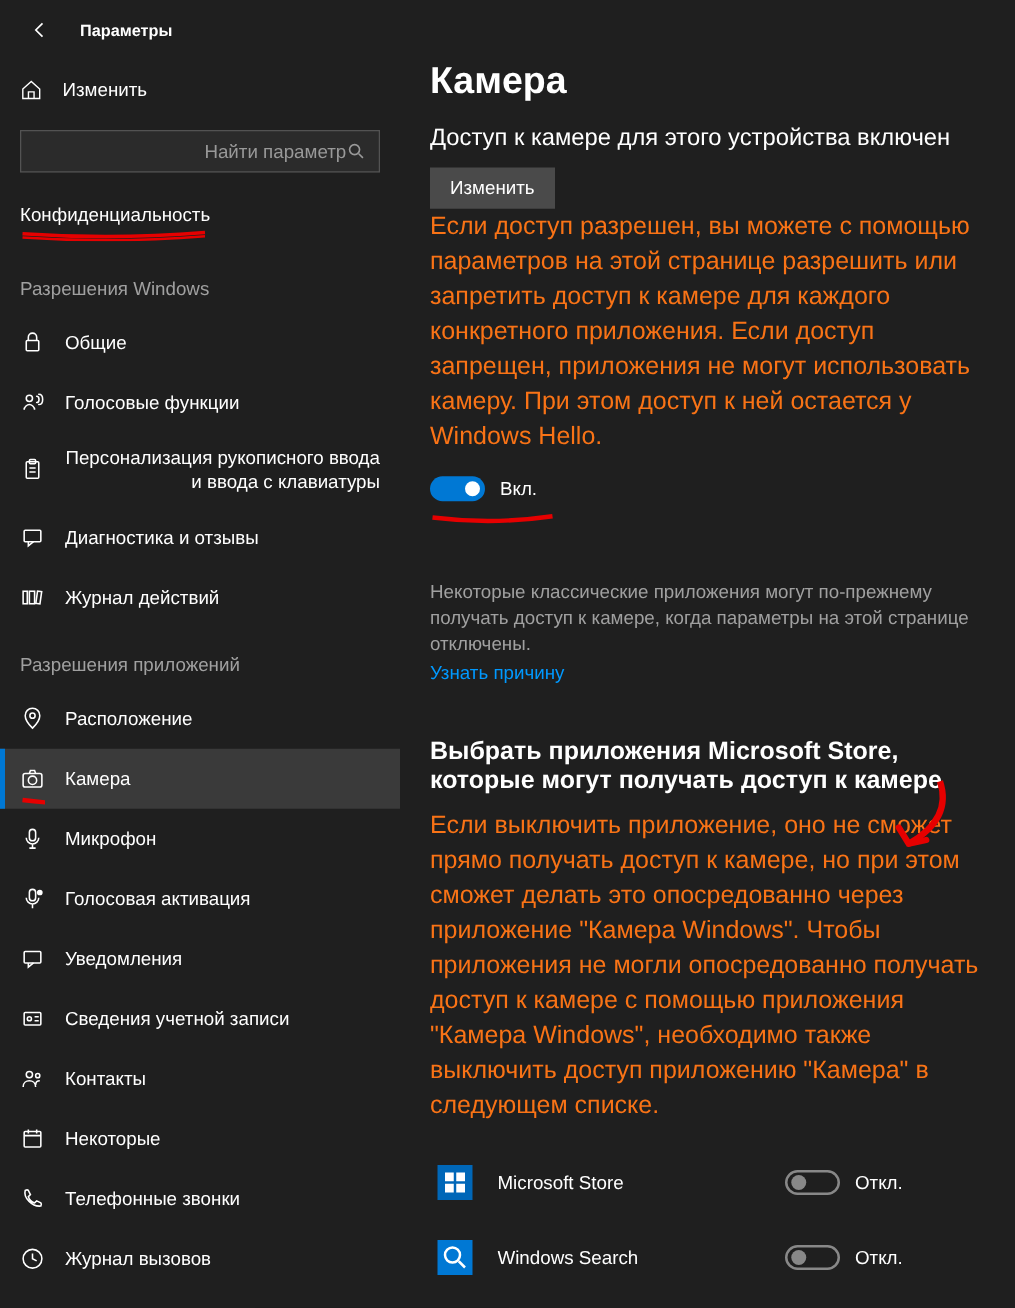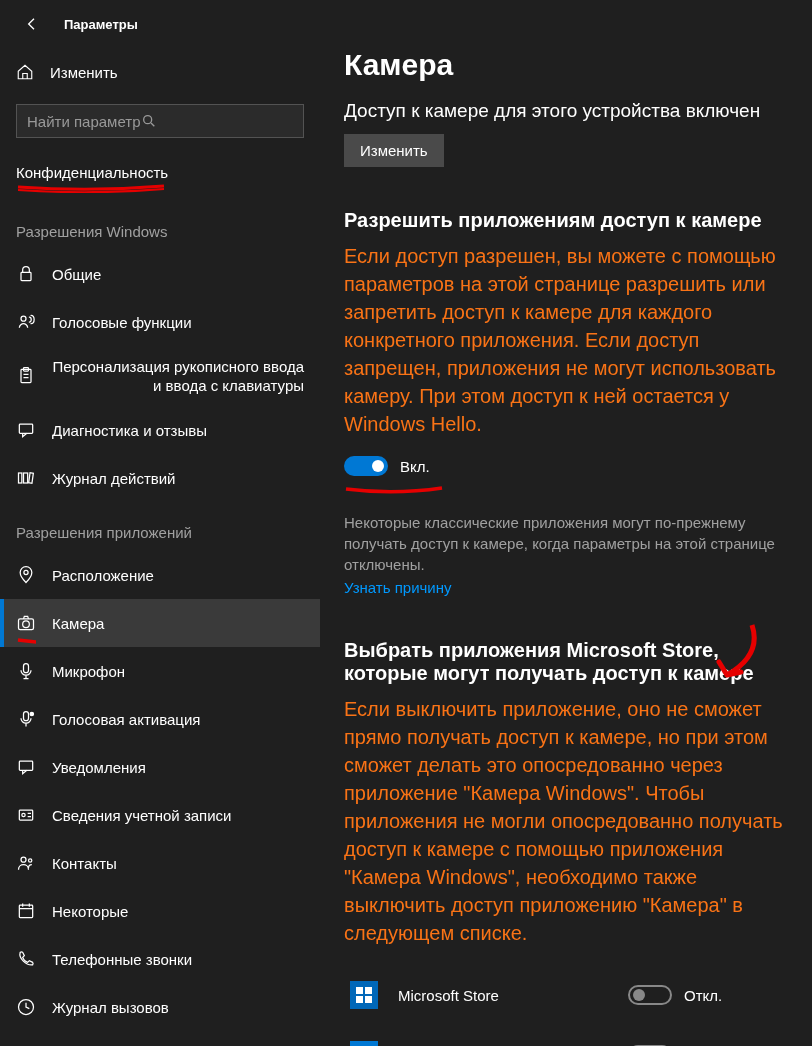--- a/index.html
+++ b/index.html
@@ -52,21 +52,21 @@
 .search-box {
   width: 100%;
   height: 34px;
   background: #2b2b2b;
   border: 1px solid #535353;
   display: flex;
   align-items: center;
   padding: 12px 10px;
   color: #999;
   font-size: 15px;
-  justify-content: flex-start;
+  justify-content: flex-end;
 }
 .search-box .placeholder { color: #999; }
 .section-title {
   font-size: 15px;
   color: #fff;
   padding: 14px 16px 8px 16px;
   position: relative;
 }
 .underline-red {
   display: block;
@@ -160,20 +160,21 @@
 .toggle-label {
   font-size: 15px;
   margin-left: 12px;
 }
 .red-scribble { margin: 2px 0 12px 0; }
 .info-text {
   font-size: 15px;
   color: #a0a0a0;
   line-height: 1.4;
   margin-bottom: 4px;
+  margin-top: 25px;
 }
 .link {
   color: #0099ff;
   font-size: 15px;
   cursor: pointer;
   text-decoration: none;
 }
 .app-list { margin-top: 14px; }
 .app-row {
   display: flex;
@@ -373,21 +374,20 @@
   </div>
 </div>
 
 <div class="main" style="position:relative">
   <div class="main-header-space"></div>
   <h1 class="page-title">Камера</h1>
 
   <div class="status-line">Доступ к камере для этого устройства включен</div>
   <button class="btn-change">Изменить</button>
 
-  <h2 class="subsection-title">Разрешить приложениям доступ к камере</h2>
   <div class="desc">Если доступ разрешен, вы можете с помощью параметров на этой странице разрешить или запретить доступ к камере для каждого конкретного приложения. Если доступ запрещен, приложения не могут использовать камеру. При этом доступ к ней остается у Windows Hello.</div>
 
   <div class="toggle-row">
     <div class="toggle on">
         <div class="knob"></div>
       </div>
     <span class="toggle-label">Вкл.</span>
   </div>
   <svg class="red-scribble" width="100" height="12">
       <path d="M2 5 Q 50 11 98 4" stroke="#e60000" stroke-width="3.5" fill="none"></path>

